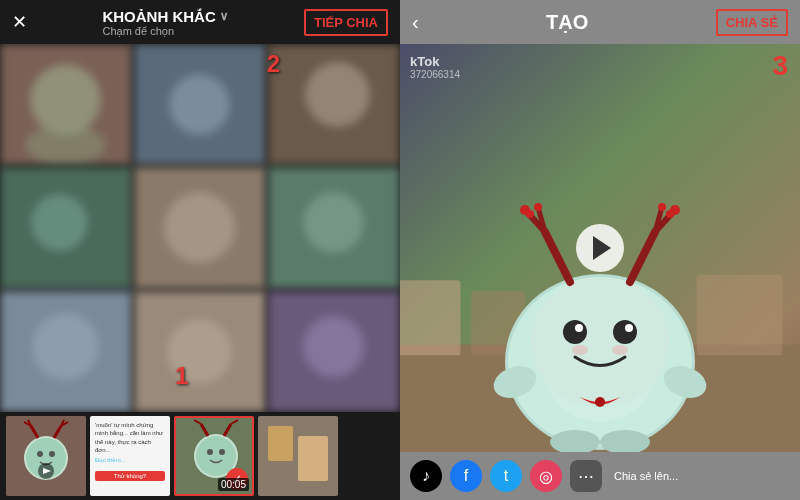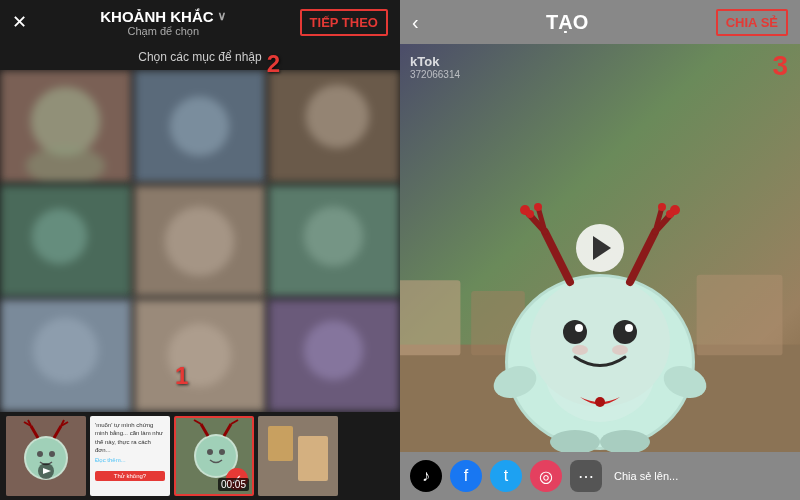--- a/index.html
+++ b/index.html
@@ -33,21 +33,21 @@
 
     .close-btn {
       color: #fff;
       font-size: 18px;
       cursor: pointer;
     }
 
     .left-title-group {
       display: flex;
       flex-direction: column;
-      align-items: center;
+      align-items: flex-start;
     }
 
     .left-title {
       color: #fff;
       font-size: 15px;
       font-weight: bold;
       display: flex;
       align-items: center;
       gap: 4px;
     }
@@ -294,24 +294,23 @@
 
   <div class="left-header">
     <span class="close-btn">✕</span>
     <div class="left-title-group">
       <div class="left-title">
         <span>KHOẢNH KHẮC</span>
         <span style="font-size:12px;color:#aaa;">∨</span>
       </div>
       <div class="left-subtitle">Chạm để chọn</div>
     </div>
-    <button class="tiep-theo-btn">TIẾP THEO</button>
+    <button class="tiep-theo-btn">TIẾP CHIA</button>
   </div>
 
-  <div class="chon-muc">Chọn các mục để nhập</div>
 
   <div class="grid-area">
     <div class="grid-cell blurred gc1">
       <svg width="100%" height="100%" viewBox="0 0 133 120" preserveAspectRatio="xMidYMid slice">
         <rect width="133" height="120" fill="#7a6055"></rect>
         <circle cx="66" cy="55" r="35" fill="#a0b090" opacity="0.6"></circle>
         <ellipse cx="66" cy="100" rx="40" ry="20" fill="#8a9a7a" opacity="0.5"></ellipse>
       </svg>
     </div>
     <div class="grid-cell blurred gc2">

